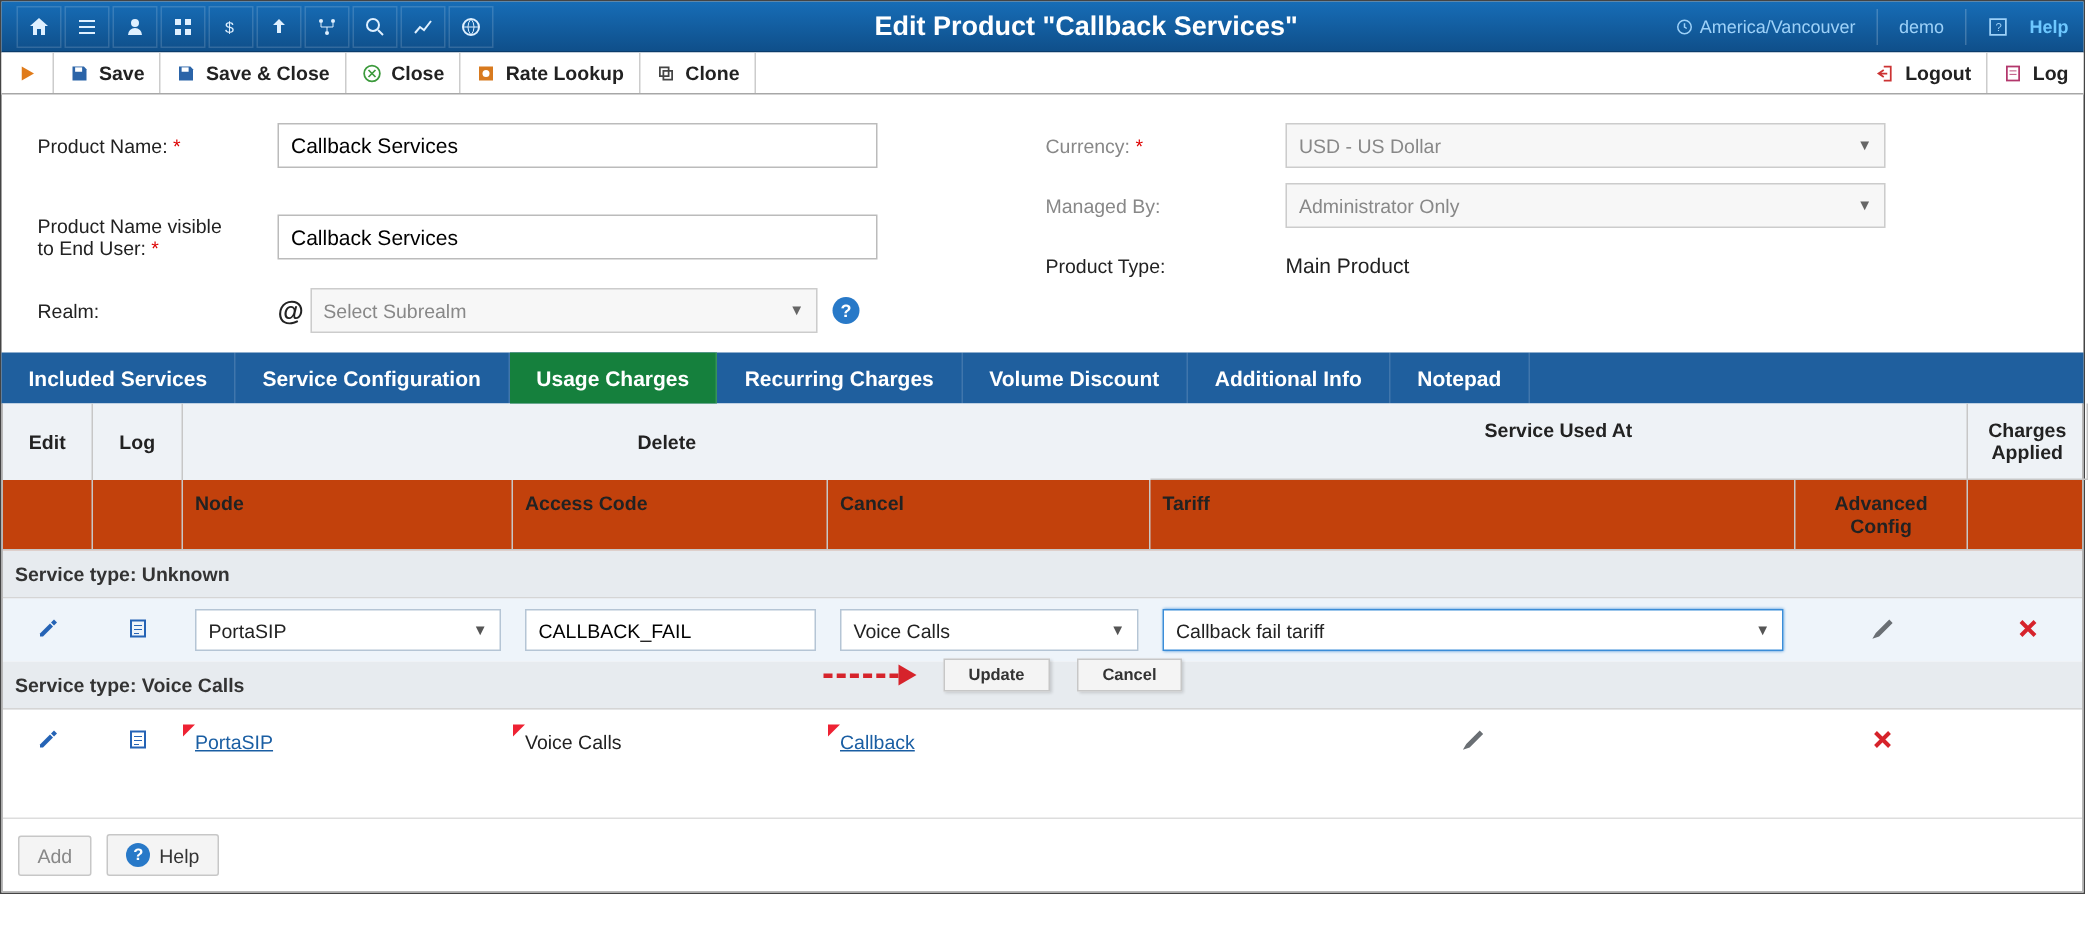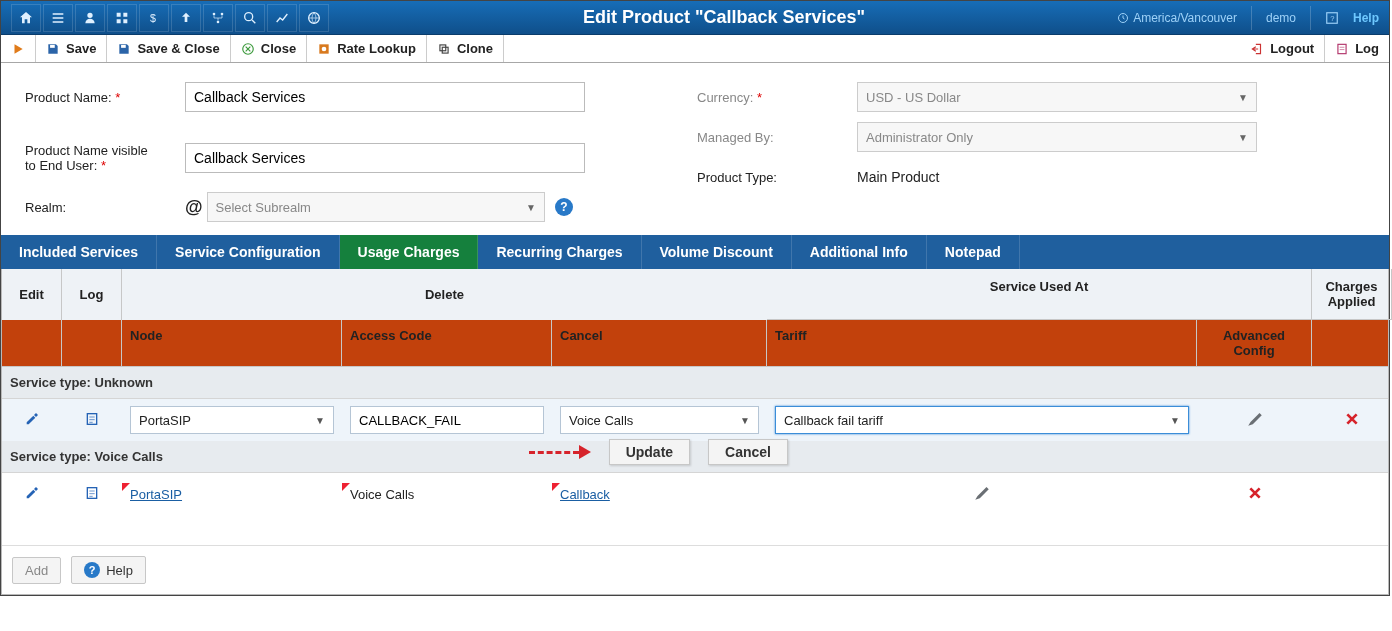--- a/index.html
+++ b/index.html
@@ -55,21 +55,21 @@
   .linkblue { color:#1a5ea3; text-decoration:underline; cursor:pointer; }
   .redmark { position:relative; }
   .redmark::before { content:''; position:absolute; left:-8px; top:-4px; width:0; height:0; border-left:8px solid #e23; border-top:0; border-bottom:8px solid transparent; }
   .tools-ico svg { width:18px; height:18px; fill:#6a6f74; }
   .del-ico svg { width:16px; height:16px; fill:#d6232b; }
   .edit-ico svg { width:16px; height:16px; fill:#2563b5; }
   .log-ico svg { width:16px; height:16px; fill:#2563b5; }
   .footer-bar { display:flex; gap:10px; padding:10px; align-items:center; background:#fff; border-top:1px solid #ddd; }
   .fbtn { border:1px solid #c7c7c7; background:#f4f4f4; padding:5px 12px; border-radius:2px; color:#888; font-size:13px; cursor:pointer; display:flex; align-items:center; gap:6px; }
   .fbtn.help { color:#333; }
-  .uc-btn { border:1px solid #c7c7c7; background:#f4f4f4; padding:4px 16px; font-weight:bold; font-size:14px; cursor:pointer; box-shadow:1px 1px 2px rgba(0,0,0,0.15); }
+  .uc-btn { border:1px solid #c7c7c7; background:#f4f4f4; padding:4px 16px; font-weight:bold; font-size:11px; cursor:pointer; box-shadow:1px 1px 2px rgba(0,0,0,0.15); }
   .arrow-line { width:50px; border-top:3px dashed #d6232b; }
   .arrow-head { width:0; height:0; border-left:12px solid #d6232b; border-top:7px solid transparent; border-bottom:7px solid transparent; }
   .outer { border:1px solid #444; width:1390px; }
 </style>
 </head>
 <body>
 
 <div class="outer">
 
   <div class="topbar">

